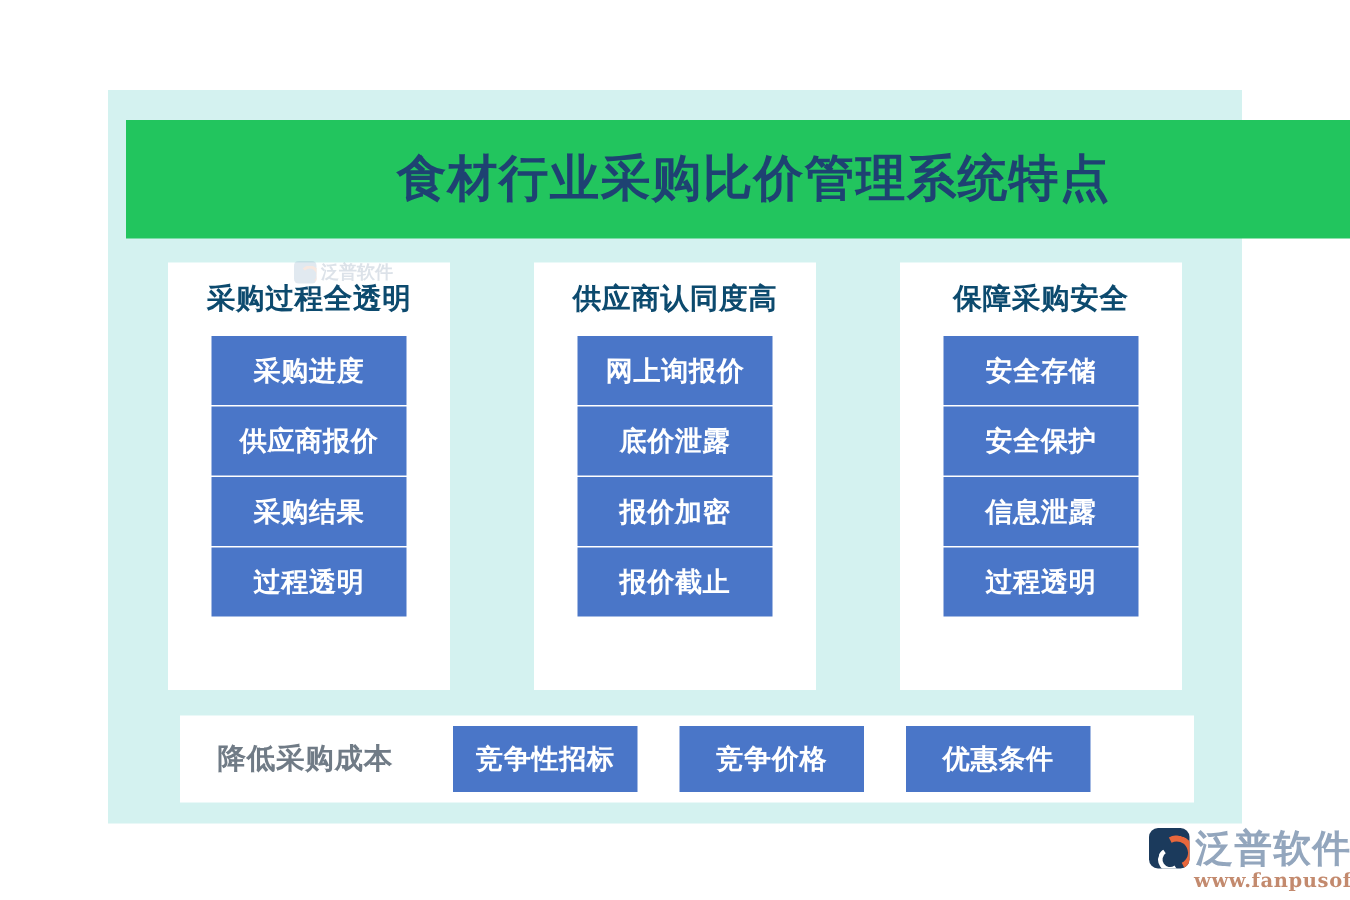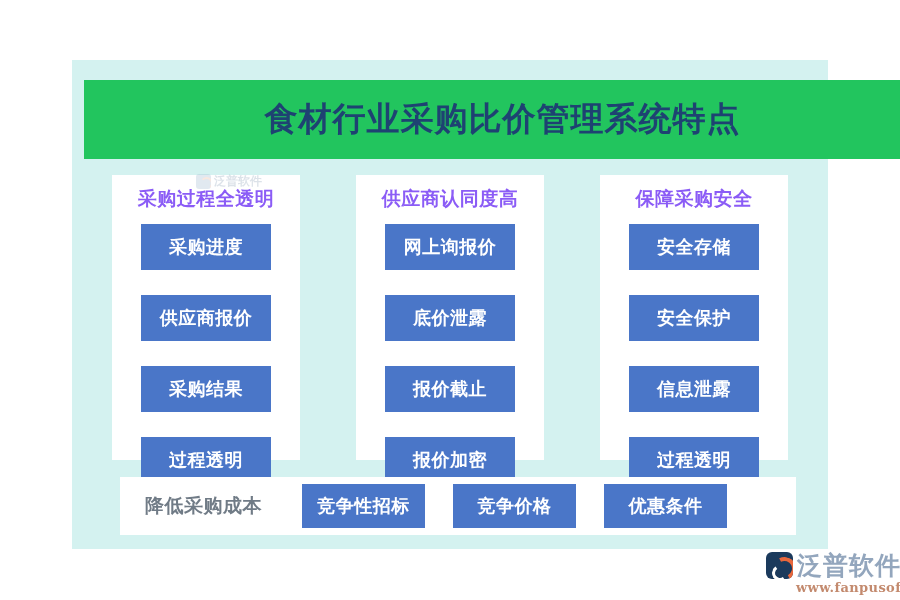--- a/index.html
+++ b/index.html
@@ -64,29 +64,29 @@
     box-sizing: border-box;
     display: flex;
     flex-direction: column;
     align-items: center;
     position: relative;
   }
   .col-header {
     margin-top: 11px;
     font-size: 19px;
     font-weight: bold;
-    color: #8b5cf6;
+    color: #0c4a6e;
     letter-spacing: 0.5px;
     white-space: nowrap;
   }
   .col-items {
     margin-top: 12px;
     display: flex;
     flex-direction: column;
-    gap: 25px;
+    gap: 1px;
     align-items: center;
   }
   .chip {
     width: 130px;
     height: 46px;
     background: #4a76c8;
     color: #ffffff;
     font-size: 18px;
     font-weight: bold;
     display: flex;
@@ -257,22 +257,22 @@
       <div class="chip">采购结果</div>
       <div class="chip">过程透明</div>
     </div>
   </div>
 
   <div class="col-card">
     <div class="col-header">供应商认同度高</div>
     <div class="col-items">
       <div class="chip">网上询报价</div>
       <div class="chip">底价泄露</div>
+      <div class="chip">报价加密</div>
       <div class="chip">报价截止</div>
-      <div class="chip">报价加密</div>
     </div>
   </div>
 
   <div class="col-card">
     <div class="col-header">保障采购安全</div>
     <div class="col-items">
       <div class="chip">安全存储</div>
       <div class="chip">安全保护</div>
       <div class="chip">信息泄露</div>
       <div class="chip">过程透明</div>

